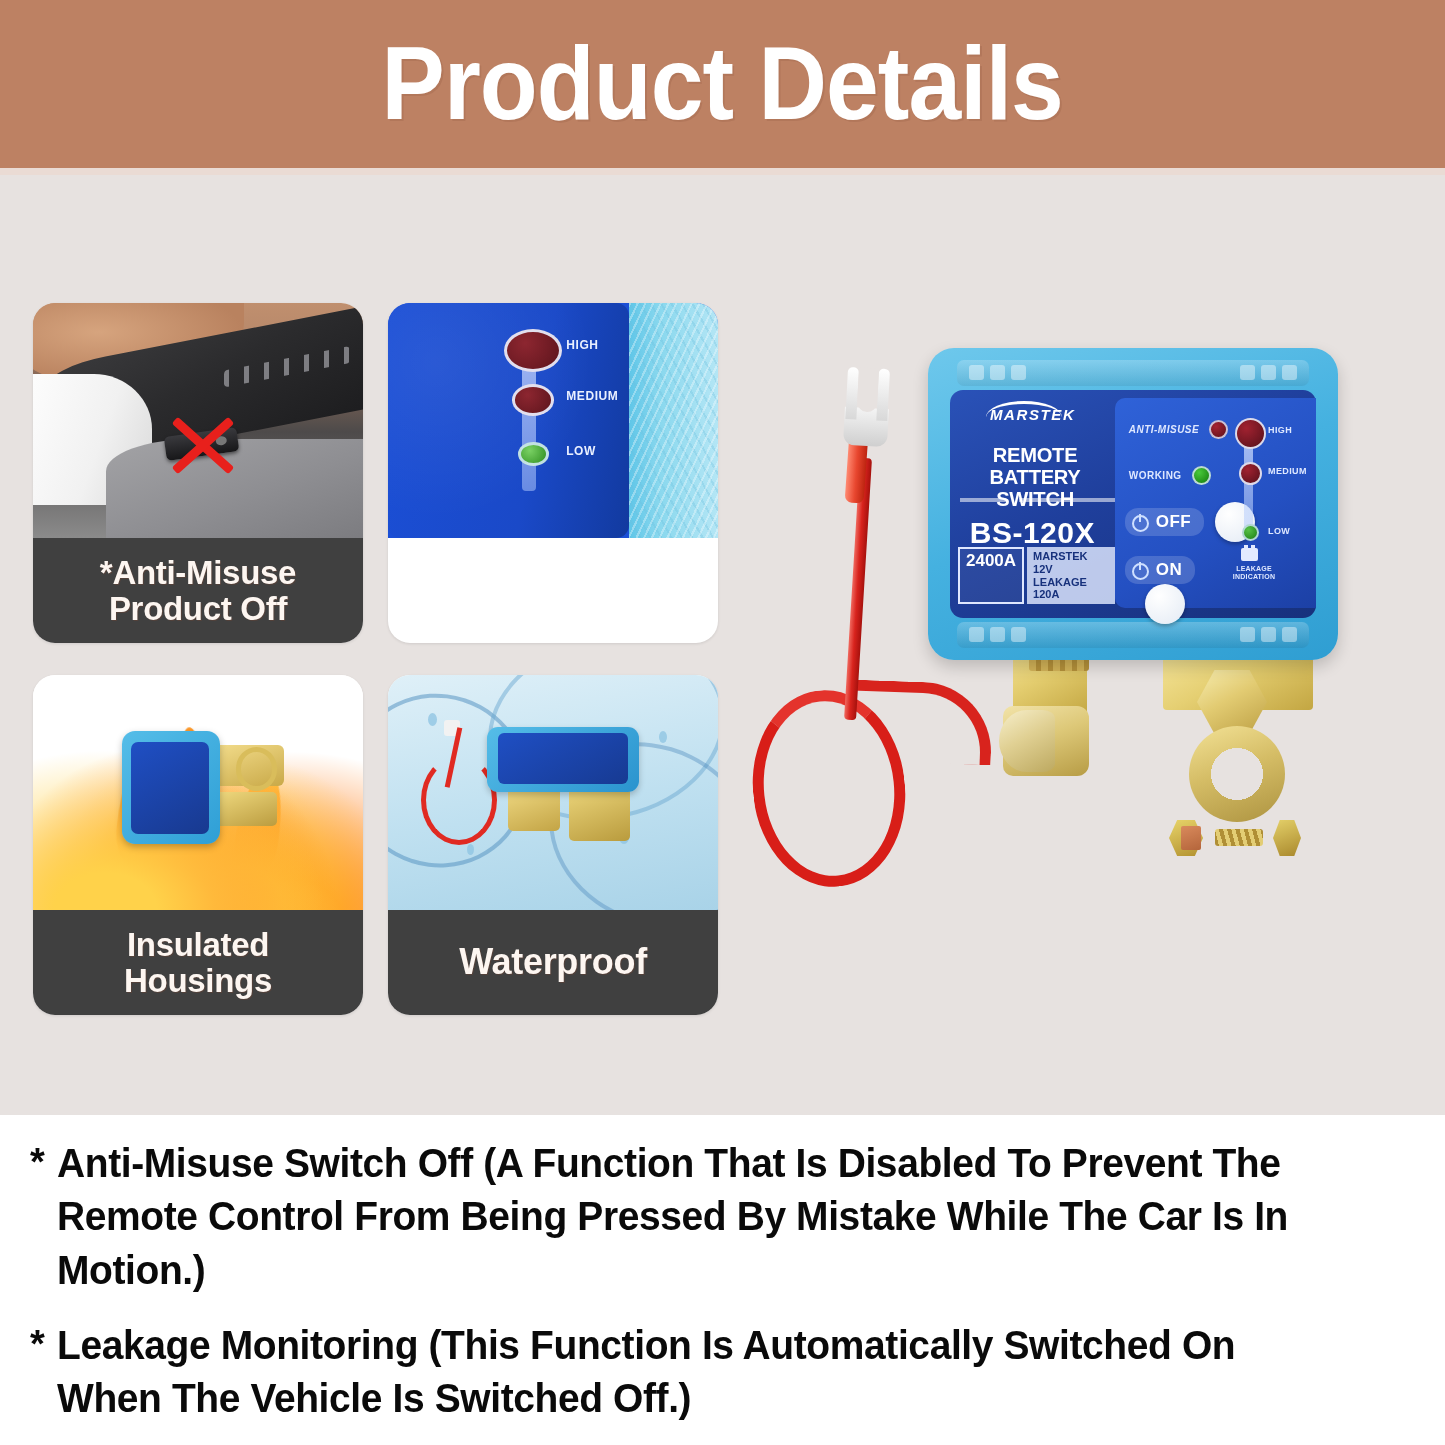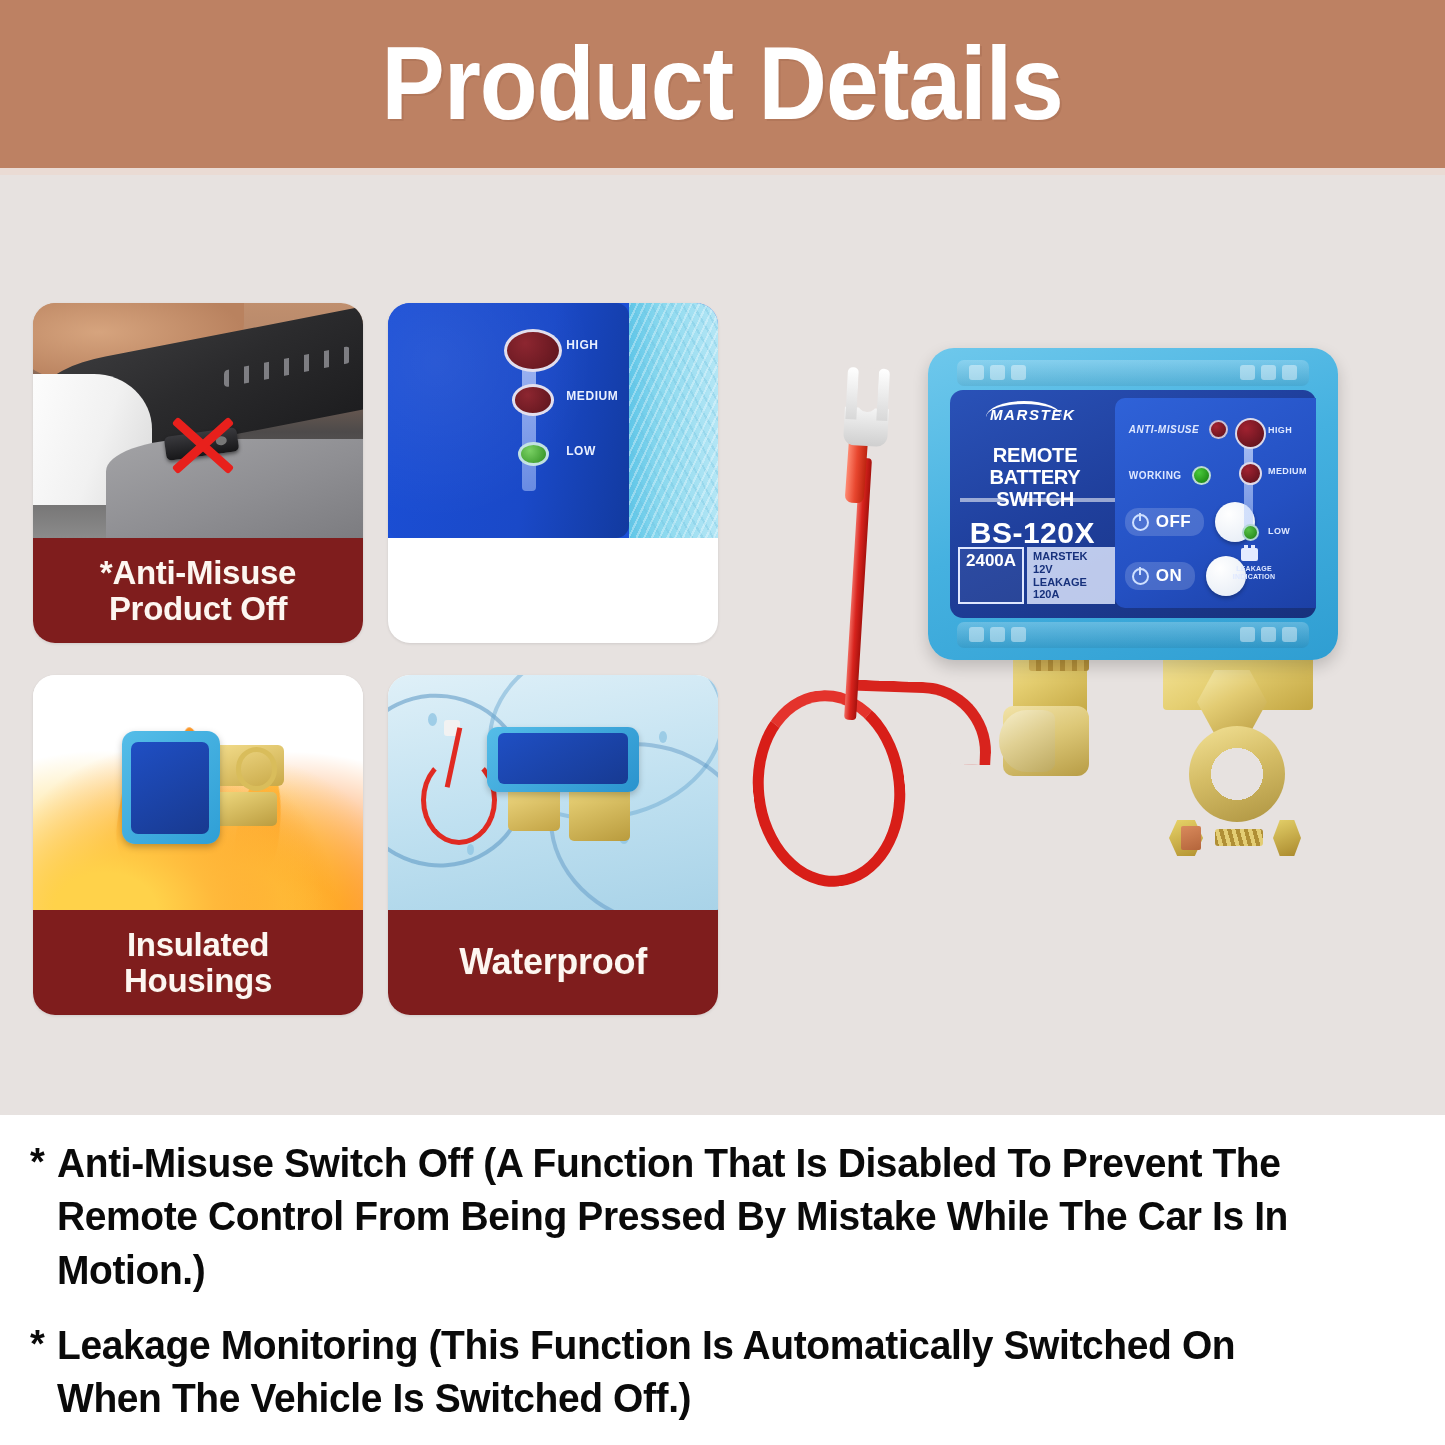--- a/index.html
+++ b/index.html
@@ -53,21 +53,21 @@
     box-shadow:0 1px 3px rgba(0,0,0,.10);
   }
   .card.c1{left:0;top:0;}
   .card.c2{left:355px;top:0;}
   .card.c3{left:0;top:372px;}
   .card.c4{left:355px;top:372px;}
 
   .card-photo{position:absolute;left:0;top:0;width:100%;height:235px;overflow:hidden;}
   .card-caption{
     position:absolute;left:0;bottom:0;width:100%;height:105px;
-    background:#7f1d1d;
+    background:#404040;
     display:flex;flex-direction:column;align-items:center;justify-content:center;
     color:#fdf6f1;
     font-weight:bold;
     font-size:33px;
     line-height:1.07;
     text-align:center;
     letter-spacing:-.3px;
     text-shadow:1px 1px 0 rgba(120,70,50,.35);
   }
   .card.c4 .card-caption{font-size:36px;}
@@ -339,38 +339,38 @@
   .ind .tag{color:#dfe8ff;font-size:10px;font-weight:bold;letter-spacing:.5px;}
   .ind .led{width:15px;height:15px;border-radius:50%;margin-left:10px;border:2px solid rgba(225,235,255,.8);}
   .ind-anti{left:14px;top:22px;font-style:italic;}
   .ind-work{left:14px;top:68px;}
   .led-red{background:radial-gradient(circle at 34% 30%,#a52432,#5d0f18);}
   .led-green{background:radial-gradient(circle at 34% 30%,#49c93b,#137a0c);}
 
   .pillbtn{position:absolute;display:flex;align-items:center;}
   .pill{
     background:rgba(255,255,255,.17);border-radius:13px;
-    padding:4px 13px 4px 7px;display:flex;align-items:center;
+    padding:4px 13px 4px 7px;display:flex;align-items:flex-end;
   }
   .pill .pwr{
     width:13px;height:13px;border:2px solid #cfe0ff;border-radius:50%;
     position:relative;margin-right:7px;
   }
   .pill .pwr:after{
     content:"";position:absolute;left:50%;top:-3px;margin-left:-1px;
     width:2px;height:8px;background:#cfe0ff;
   }
   .pill .txt{color:#ffffff;font-weight:bold;font-size:17px;letter-spacing:.5px;}
   .bigbtn{
     width:40px;height:40px;border-radius:50%;margin-left:11px;
     background:radial-gradient(circle at 35% 30%,#ffffff,#e3eaf4);
     box-shadow:0 2px 4px rgba(0,0,0,.3);
   }
   .btn-off{left:10px;top:104px;}
-  .btn-on{left:10px;top:158px;}
+  .btn-on{left:10px;top:158px;flex-direction:column;}
 
   .leak{position:absolute;right:6px;top:14px;width:88px;height:190px;}
   .leak .bar{
     position:absolute;left:22px;top:22px;width:9px;height:104px;
     background:linear-gradient(180deg,rgba(205,220,255,.78),rgba(175,200,250,.5));
     border-radius:4px;
   }
   .leak .led{position:absolute;border-radius:50%;border:2px solid rgba(232,240,255,.9);}
   .leak .lh{left:13px;top:6px;width:27px;height:27px;background:radial-gradient(circle at 34% 30%,#a12230,#55101a);}
   .leak .lm{left:17px;top:50px;width:19px;height:19px;background:radial-gradient(circle at 34% 30%,#a12230,#55101a);}

